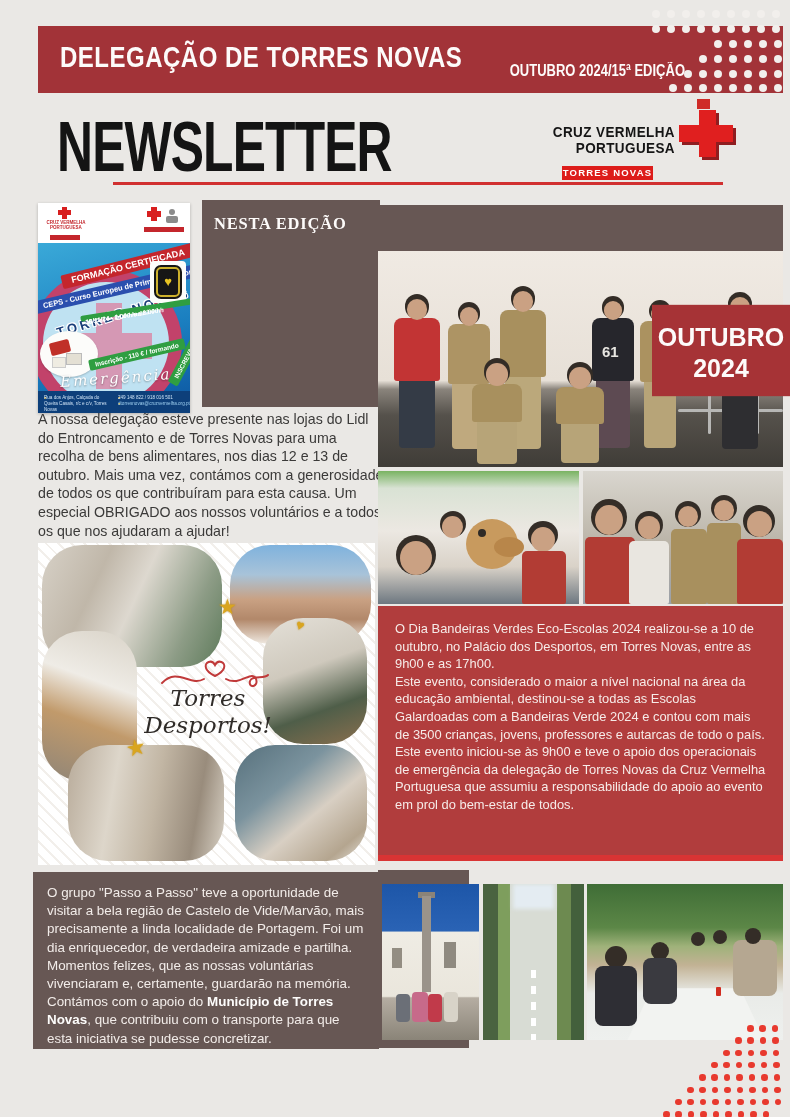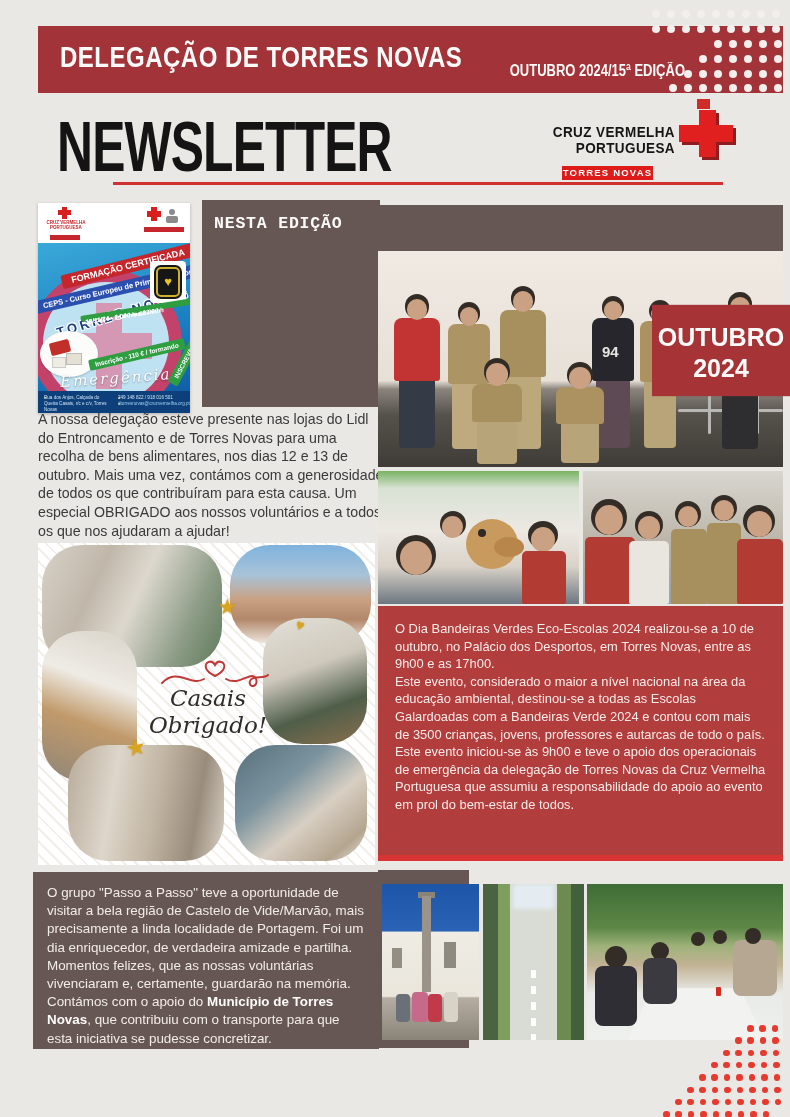--- a/index.html
+++ b/index.html
@@ -68,21 +68,21 @@
   .r-cta{left:118px;top:148px;background:#2f9e41;font-size:6.5px;padding:2px 7px;transform:rotate(-62deg);border-radius:2px;}
   .p-foot{left:0;top:188px;width:152px;height:22px;background:#0d3f7a;color:#cfe3f5;font-size:4.6px;line-height:6px;}
   .p-foot .fa{left:6px;top:4px;width:66px;}
   .p-foot .fb{left:80px;top:4px;width:68px;}
   .p-foot .fe{color:#9fd0f0;}
   .p-foot b{color:#e8b93a;}
 
   
   .nesta{left:202px;top:200px;width:178px;height:207px;background:#675754;color:#f2ece9;box-sizing:border-box;padding:14px 12px;}
   .nesta h2{margin:0 0 9px 0;font-size:16.5px;letter-spacing:.8px;color:#fdfbfa;
-      font-family:Liberation Mono, monospace;font-weight:bold;}
+      font-family:Liberation Serif, serif;font-weight:bold;}
   .nesta p{margin:0;font-size:13px;line-height:18.4px;}
 
   
   .lidl{left:38px;top:410px;width:348px;color:#3b3a39;font-size:14.2px;line-height:18.6px;}
 
   
   .collage{left:38px;top:543px;width:337px;height:322px;
       background:repeating-linear-gradient(45deg,#ffffff 0 7px,#f2efeb 7px 9px);}
   .blob{position:absolute;border-radius:40px;}
   .b-tl{left:4px;top:2px;width:180px;height:122px;background:linear-gradient(115deg,#d7d1c7 0%,#c0b7a9 30%,#ddd8cf 50%,#8d9c86 78%,#5d7a5a 100%);}
@@ -232,22 +232,22 @@
     <div class="blob b-ml"></div>
     <div class="blob b-mr"></div>
     <div class="blob b-bl"></div>
     <div class="blob b-br"></div>
     <svg class="abs swirl" width="110" height="34" viewBox="0 0 110 34">
       <path d="M2 26 C 18 10, 30 30, 44 22" stroke="#c03a3a" stroke-width="2" fill="none" stroke-linecap="round"></path>
       <path d="M55 8 c -3 -6 -11 -3 -9 3 c 1 4 9 8 9 8 c 0 0 8 -4 9 -8 c 2 -6 -6 -9 -9 -3 z" stroke="#c03a3a" stroke-width="2" fill="none"></path>
       <path d="M66 22 C 80 30, 92 12, 96 22 C 99 30, 88 32, 90 24 C 92 18, 104 22, 108 18" stroke="#c03a3a" stroke-width="2" fill="none" stroke-linecap="round"></path>
     </svg>
     <div class="abs thanks">
-      <div>Casais</div>
-      <div>Obrigado!</div>
+      <div>Torres</div>
+      <div>Desportos!</div>
     </div>
     <div class="gold g1">★</div>
     <div class="gold g2">♥</div>
     <div class="gold g3">★</div>
   </div>
 
   <div class="abs band"></div>
   <div class="abs group-photo" id="group-photo">
     <div class="gp-bar" style="left:300px;top:138px;width:105px;height:3px;"></div>
     <div class="gp-bar" style="left:300px;top:158px;width:105px;height:3px;"></div>
@@ -270,21 +270,21 @@
       <div class="dot" style="left: 273px; top: 54px; width: 18px; height: 18px; background: rgb(202, 161, 131); box-shadow: rgb(51, 44, 38) 0px -3px 0px 2px;"></div>
       <div style="position: absolute; left: 340px; top: 63.8px; width: 44px; height: 64.68px; background: rgb(60, 60, 60); border-radius: 8px 8px 3px 3px;"></div>
       <div style="position: absolute; left: 344.4px; top: 128.48px; width: 35.2px; height: 69.3px; background: rgb(46, 46, 49); border-radius: 0px 0px 4px 4px;"></div>
       <div class="dot" style="left: 352.1px; top: 46px; width: 19.8px; height: 19.8px; background: rgb(202, 161, 131); box-shadow: rgb(51, 44, 38) 0px -3px 0px 2px;"></div>
       <div style="position: absolute; left: 94px; top: 132.5px; width: 50px; height: 38.64px; background: rgb(168, 144, 94); border-radius: 8px 8px 3px 3px;"></div>
       <div style="position: absolute; left: 99px; top: 171.14px; width: 40px; height: 41.4px; background: rgb(183, 164, 120); border-radius: 0px 0px 4px 4px;"></div>
       <div class="dot" style="left: 107.75px; top: 112px; width: 22.5px; height: 22.5px; background: rgb(202, 161, 131); box-shadow: rgb(51, 44, 38) 0px -3px 0px 2px;"></div>
       <div style="position: absolute; left: 178px; top: 135.6px; width: 48px; height: 36.96px; background: rgb(171, 146, 96); border-radius: 8px 8px 3px 3px;"></div>
       <div style="position: absolute; left: 182.8px; top: 172.56px; width: 38.4px; height: 39.6px; background: rgb(183, 164, 120); border-radius: 0px 0px 4px 4px;"></div>
       <div class="dot" style="left: 191.2px; top: 116px; width: 21.6px; height: 21.6px; background: rgb(202, 161, 131); box-shadow: rgb(51, 44, 38) 0px -3px 0px 2px;"></div>
-      <div class="jersey" style="left: 224px; top: 92px;">94</div>
+      <div class="jersey" style="left: 224px; top: 92px;">61</div>
     </div>
   <div class="abs outubro">
     <div>OUTUBRO</div>
     <div>2024</div>
   </div>
 
   <div class="abs mascot-photo">
     <div class="ph-shape hair" style="left:18px;top:64px;width:40px;height:40px;"></div>
     <div class="ph-shape skin" style="left:22px;top:70px;width:32px;height:34px;"></div>
     <div class="ph-shape hair" style="left:62px;top:40px;width:26px;height:26px;"></div>

